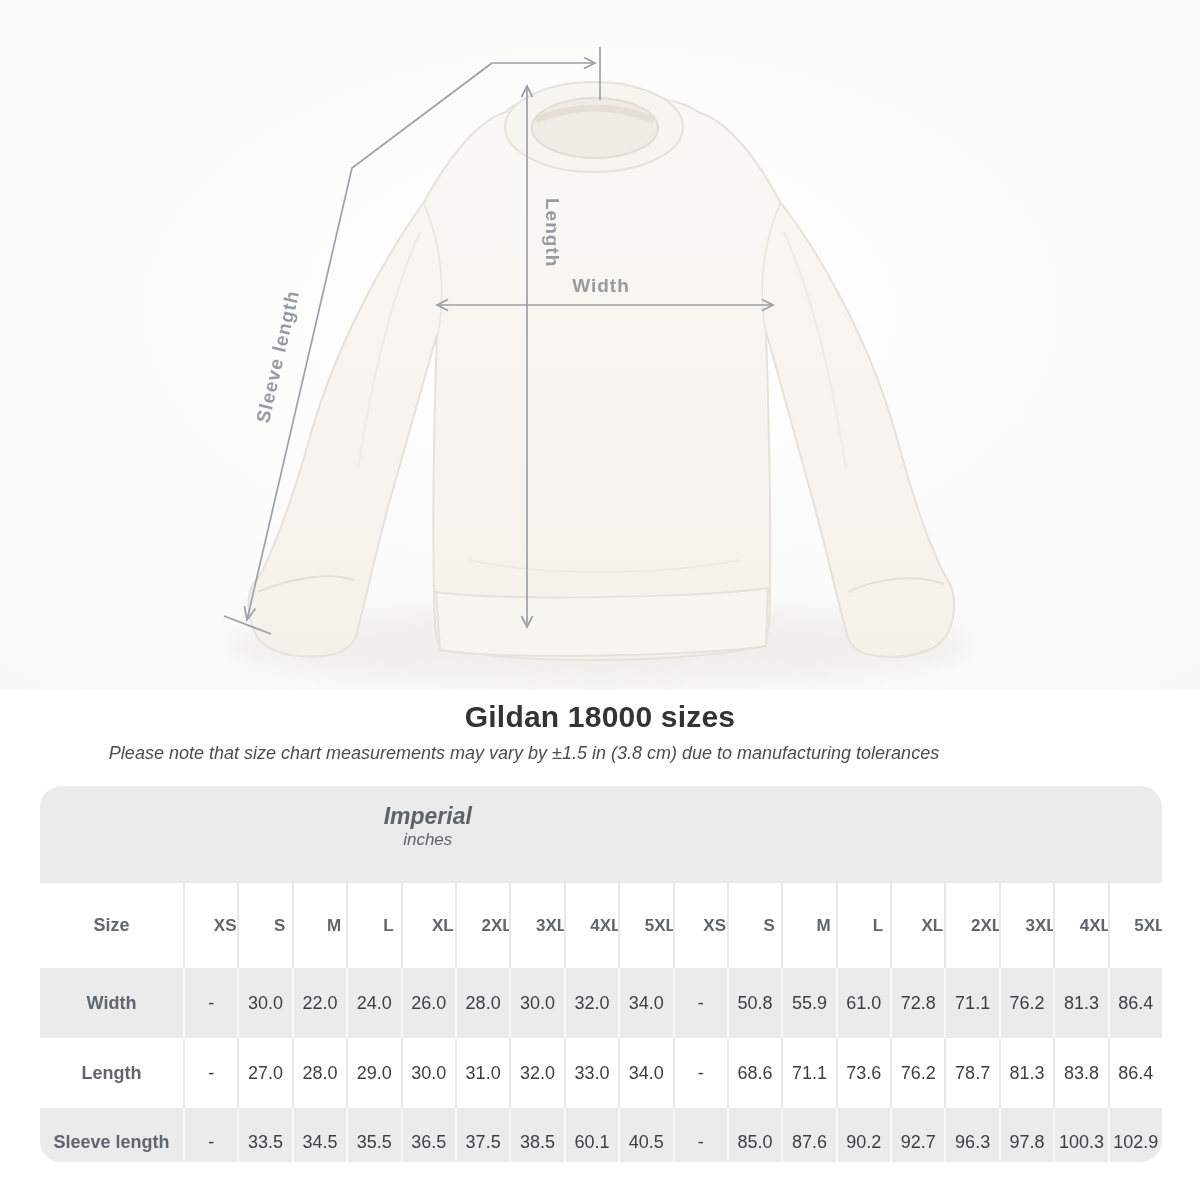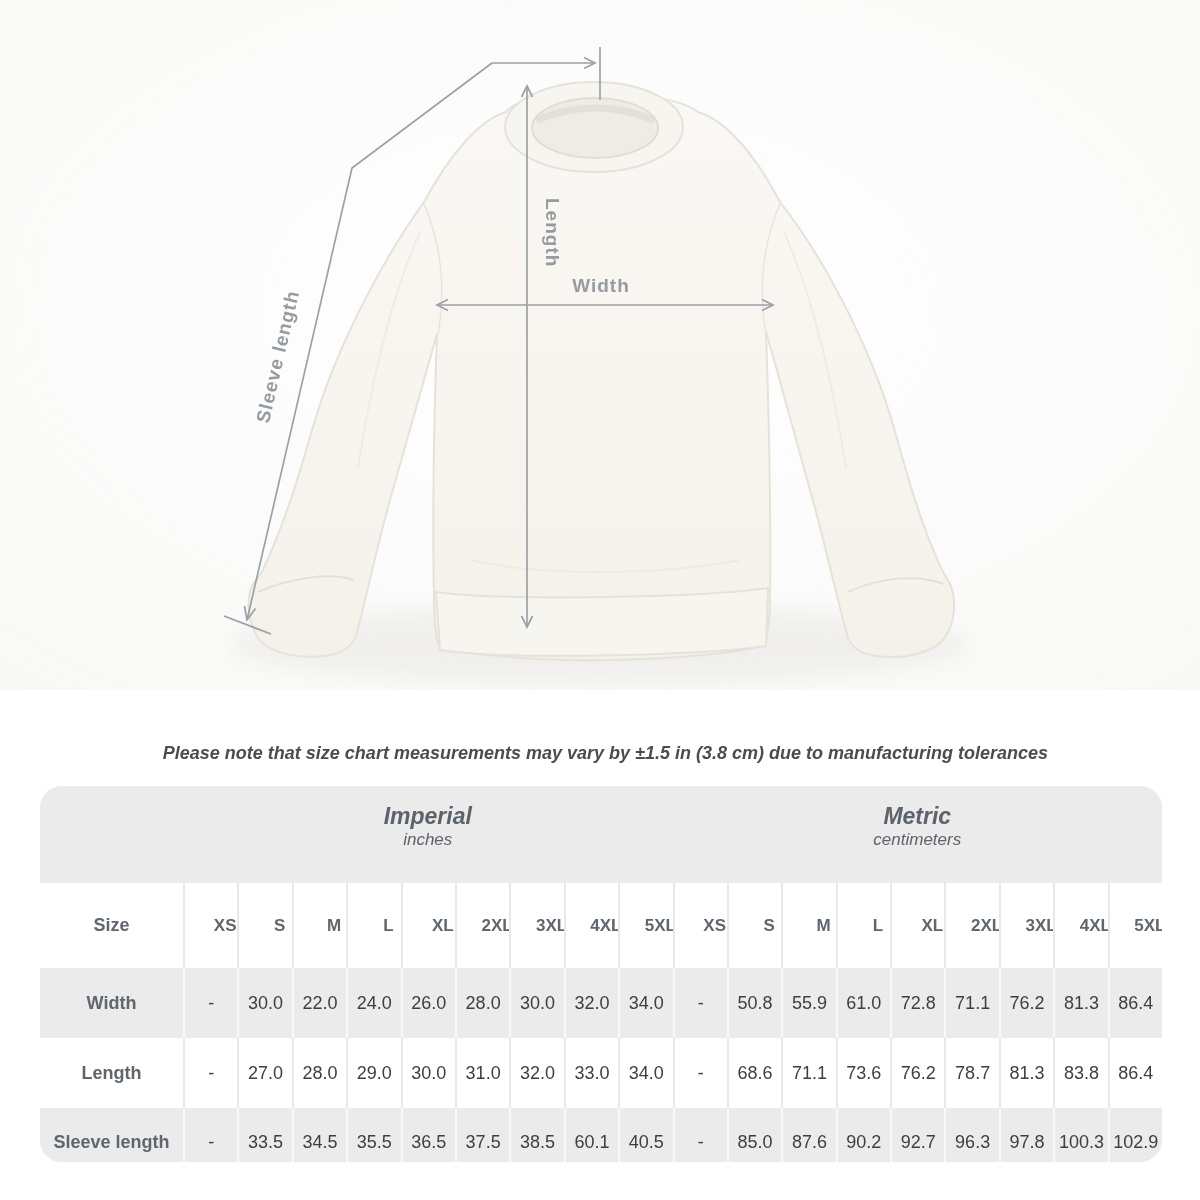--- a/index.html
+++ b/index.html
@@ -7,21 +7,21 @@
   .stage{position:relative;width:1200px;height:1200px;background:#ffffff;overflow:hidden;}
 
   .photo{position:absolute;left:0;top:0;width:1200px;height:690px;}
 
   .page-title{
     position:absolute;left:0;top:700px;width:1200px;margin:0;
     text-align:center;font-size:30px;font-weight:700;color:#343434;letter-spacing:.2px;
   }
   .tolerance{
     position:absolute;left:0;top:743px;width:1048px;margin:0;
-    text-align:right;font-style:italic;font-size:18px;color:#4c4c4c;font-weight:bold;
+    text-align:center;font-style:italic;font-size:18px;color:#4c4c4c;
   }
 
   .size-table{
     position:absolute;left:40px;top:786px;width:1122px;height:376px;
     background:#ebebeb;border-radius:22px;overflow:hidden;
   }
   .row{display:grid;grid-template-columns:143px repeat(18,1fr);}
   .row-band{height:97px;}
   .row-size{height:85px;}
   .row-d1{height:70px;}
@@ -134,33 +134,30 @@
         <path d="M762,299.5 L773,305 L762,310.5"></path>
       </g>
     </g>
     <g fill="#959ba0" stroke="none" font-family="Liberation Sans, DejaVu Sans, sans-serif" font-size="19" font-weight="700" letter-spacing="1">
       <text transform="translate(546,198) rotate(90)" text-anchor="start">Length</text>
       <text x="601" y="292" text-anchor="middle">Width</text>
       <text transform="translate(284,358) rotate(-77)" text-anchor="middle">Sleeve length</text>
     </g>
   </svg>
 
+  <h1 class="page-title">Gildan 18000 sizes</h1>
   <p class="tolerance">Please note that size chart measurements may vary by ±1.5 in (3.8 cm) due to manufacturing tolerances</p>
 
   <div class="size-table">
 
     <div class="row row-band r-gray">
       <div class="td" style="border:none"></div>
       <div class="unit-group" style="grid-column:2 / span 9">
         <span class="unit-main">Imperial</span>
         <span class="unit-sub">inches</span>
-      </div>
-      <div class="unit-group" style="grid-column:11 / span 9">
-        <span class="unit-main">Metric</span>
-        <span class="unit-sub">centimeters</span>
       </div>
     </div>
 
     <div class="row row-size r-white">
       <div class="td lbl">Size</div>
       <div class="td hdr">XS</div>
       <div class="td hdr">S</div>
       <div class="td hdr">M</div>
       <div class="td hdr">L</div>
       <div class="td hdr">XL</div>

